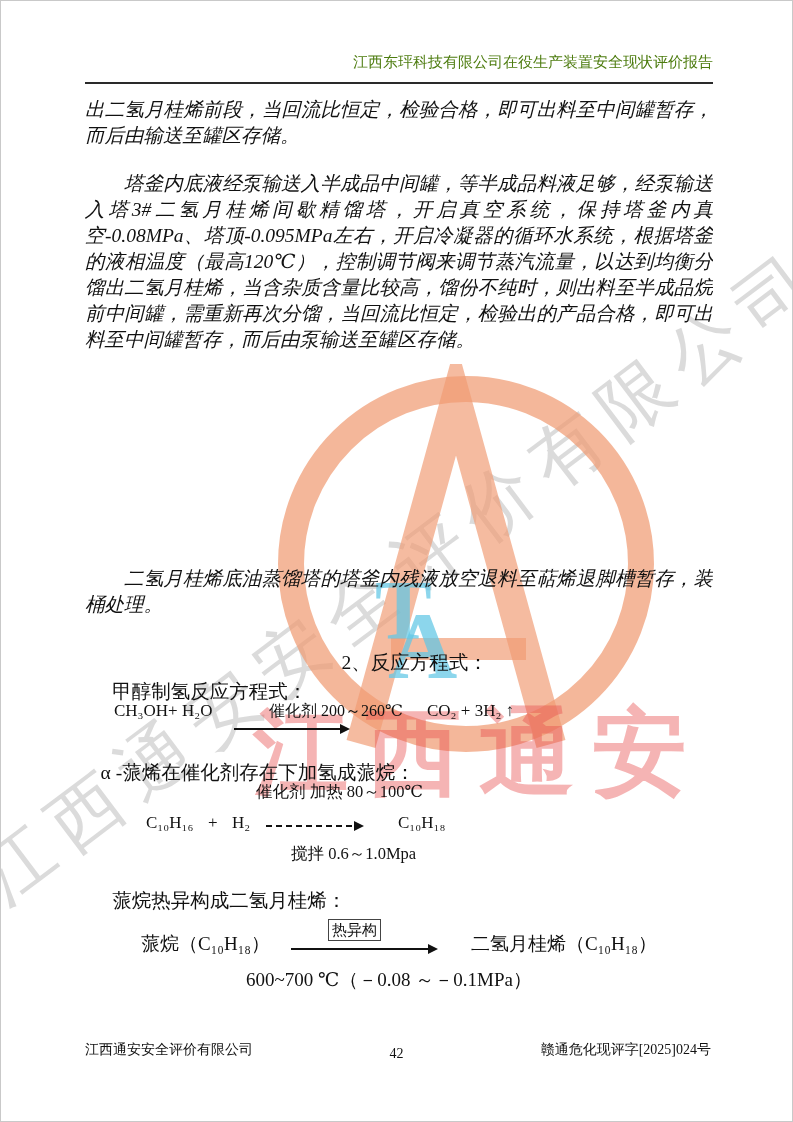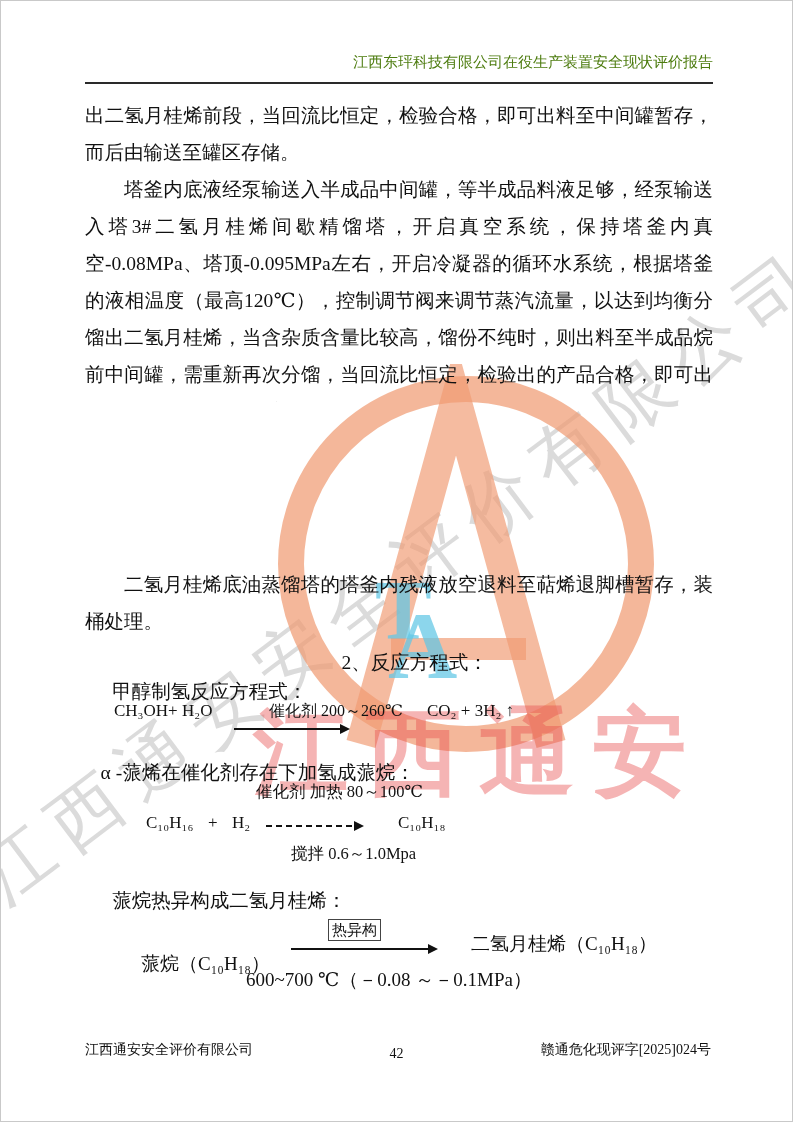--- a/index.html
+++ b/index.html
@@ -43,22 +43,23 @@
   .header-title{
     position:absolute;left:84px;width:628px;top:52px;
     text-align:right;font-size:15px;color:#4d7c0f;
   }
   .header-rule{
     position:absolute;left:84px;width:628px;top:81px;height:2px;
     background:#2a2a2a;
   }
   .para{
     position:absolute;left:84px;width:628px;
-    font-size:19.5px;line-height:37px;text-align:justify;
+    font-size:19.5px;line-height:26px;text-align:justify;
     overflow:hidden;
+    font-style:italic;
   }
   .indent{text-indent:2em;}
   .p1{top:96px;max-height:66px;}
   .p2{top:170px;max-height:231px;}
   .p3{top:400px;max-height:165px;}
   .p4{top:565px;max-height:66px;}
   .line-label{
     position:absolute;left:84px;width:628px;
     font-size:19.5px;line-height:30px;
   }
@@ -82,21 +83,21 @@
   .eq2-plus{position:absolute;left:123px;top:32px;}
   .eq2-r2{position:absolute;left:147px;top:32px;}
   .eq2-arrow{position:absolute;left:181px;top:44px;width:96px;height:0;border-top:2px dashed #111;}
   .eq2-arrow::after{
     content:'';position:absolute;right:-2px;top:-6px;
     border-left:10px solid #111;border-top:5px solid transparent;border-bottom:5px solid transparent;
   }
   .eq2-prod{position:absolute;left:313px;top:32px;}
   .eq2-condbot{position:absolute;left:206px;top:62px;font-size:16.5px;}
   .eq3{top:918px;height:82px;}
-  .eq3-react{position:absolute;left:56px;top:12px;font-size:19px;margin-top:20px;}
+  .eq3-react{position:absolute;left:56px;top:12px;font-size:19px;}
   .eq3-label{
     position:absolute;left:243px;top:0;font-size:15px;
     border:1px solid #444;padding:0 3px;line-height:20px;background:transparent;
   }
   .eq3-arrow{position:absolute;left:206px;top:29px;width:145px;height:2px;background:#111;}
   .eq3-prod{position:absolute;left:386px;top:12px;font-size:19px;}
   .eq3-condbot{position:absolute;left:161px;top:48px;font-size:19px;}
   .footer-company{position:absolute;left:84px;top:1040px;font-size:14px;}
   .footer-page{position:absolute;left:50%;transform:translateX(-50%);top:1045px;font-size:14px;}
   .footer-doc{position:absolute;right:81px;top:1040px;font-size:14px;}

